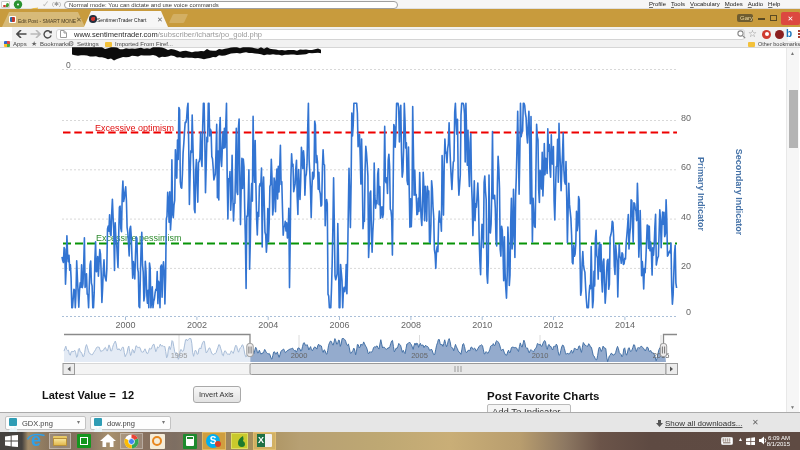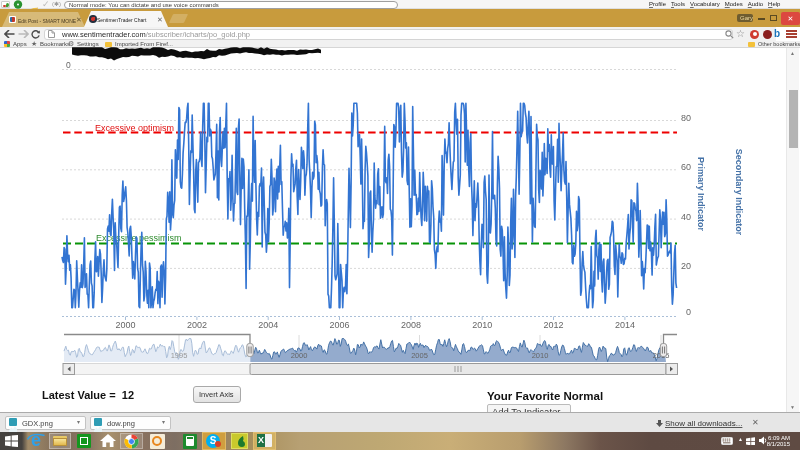--- a/index.html
+++ b/index.html
@@ -45,21 +45,21 @@
     <div class="abs" style="left:73px;top:5px;font-size:7px;color:#666;">✕</div>
   </div>
   <div class="abs" style="left:171px;top:5px;width:15px;height:9px;background:#d3af63;transform:skewX(-25deg);border-radius:1px;"></div>
   <div class="abs" style="left:737px;top:4.5px;width:16px;height:8px;background:#6e5c30;border-radius:2px;"></div>
   <div class="abs t6" style="left:739.5px;top:5.5px;color:#ecd9a0;">Gary</div>
   <div class="abs" style="left:758px;top:9px;width:7px;height:2px;background:#5a4a22;"></div>
   <div class="abs" style="left:770px;top:5.5px;width:7px;height:6px;border:1px solid #5a4a22;"></div>
   <div class="abs" style="left:781px;top:2.5px;width:19px;height:13px;background:#dc4840;border-radius:2px;color:#fff;font-size:7px;text-align:center;line-height:13px;">✕</div>
 </div>
 
-<div class="abs" style="left:0;top:27px;width:776px;height:14px;background:#f1f1f1;">
+<div class="abs" style="left:12px;top:27px;width:776px;height:14px;background:#f1f1f1;">
   <svg class="abs" style="left:4px;top:3px;" width="11" height="8">
       <path d="M5,0 L1,4 L5,8 M1,4 L10.5,4" stroke="#4a4a4a" stroke-width="1.6" fill="none"></path>
     </svg>
   <svg class="abs" style="left:18px;top:3px;" width="11" height="8">
       <path d="M6,0 L10,4 L6,8 M10,4 L0.5,4" stroke="#b9b9b9" stroke-width="1.6" fill="none"></path>
     </svg>
   <svg class="abs" style="left:31px;top:2.5px;" width="9" height="9">
       <path d="M7.8,2.6 A3.6,3.6 0 1 0 8.1,5.4" stroke="#4a4a4a" stroke-width="1.4" fill="none"></path>
       <polygon points="8.8,0.6 8.8,3.6 5.8,3.1" fill="#4a4a4a"></polygon>
     </svg>
@@ -165,21 +165,21 @@
 <line x1="455" y1="319" x2="455" y2="325" stroke="#999" stroke-width="1"></line>
 <line x1="458" y1="319" x2="458" y2="325" stroke="#999" stroke-width="1"></line>
 <line x1="461" y1="319" x2="461" y2="325" stroke="#999" stroke-width="1"></line>
 <rect x="666" y="316.5" width="11.5" height="11" fill="#ececec" stroke="#9a9a9a" stroke-width="1"></rect>
 <path d="M670,319.5 L673,322 L670,324.5 Z" fill="#555"></path>
 </svg>
 
 <div class="abs" style="left:42px;top:389px;font-size:11px;font-weight:bold;color:#111;">Latest Value =&nbsp; 12</div>
 <div class="abs" style="left:193px;top:386px;width:48px;height:17px;background:linear-gradient(#f8f8f8,#e2e2e2);border:1px solid #a9a9a9;border-radius:3px;"></div>
 <div class="abs t75" style="left:199px;top:390px;color:#333;">Invert Axis</div>
-<div class="abs" style="left:487px;top:389.5px;font-size:11.5px;font-weight:bold;color:#111;">Your Favorite Normal</div>
+<div class="abs" style="left:487px;top:389.5px;font-size:11.5px;font-weight:bold;color:#111;">Post Favorite Charts</div>
 <div class="abs" style="left:487px;top:404px;width:84px;height:14px;background:#f5f5f5;border:1px solid #bbb;border-radius:2px 2px 0 0;"></div>
 <div class="abs" style="left:492px;top:405.5px;font-size:9.5px;color:#333;">Add To Indicator</div>
 
 <div class="abs" style="left:786px;top:47.5px;width:12.5px;height:364.5px;background:#f6f6f6;border-left:1px solid #e8e8e8;">
   <div class="abs" style="left:3px;top:2px;font-size:5px;color:#777;">▲</div>
   <div class="abs" style="left:1.5px;top:42px;width:9px;height:58px;background:#b4b4b4;"></div>
   <div class="abs" style="left:3px;top:356px;font-size:5px;color:#777;">▼</div>
 </div>
 
 <div class="abs" style="left:0;top:412px;width:800px;height:20px;background:#e6e6e6;border-top:1px solid #ababab;"></div>

